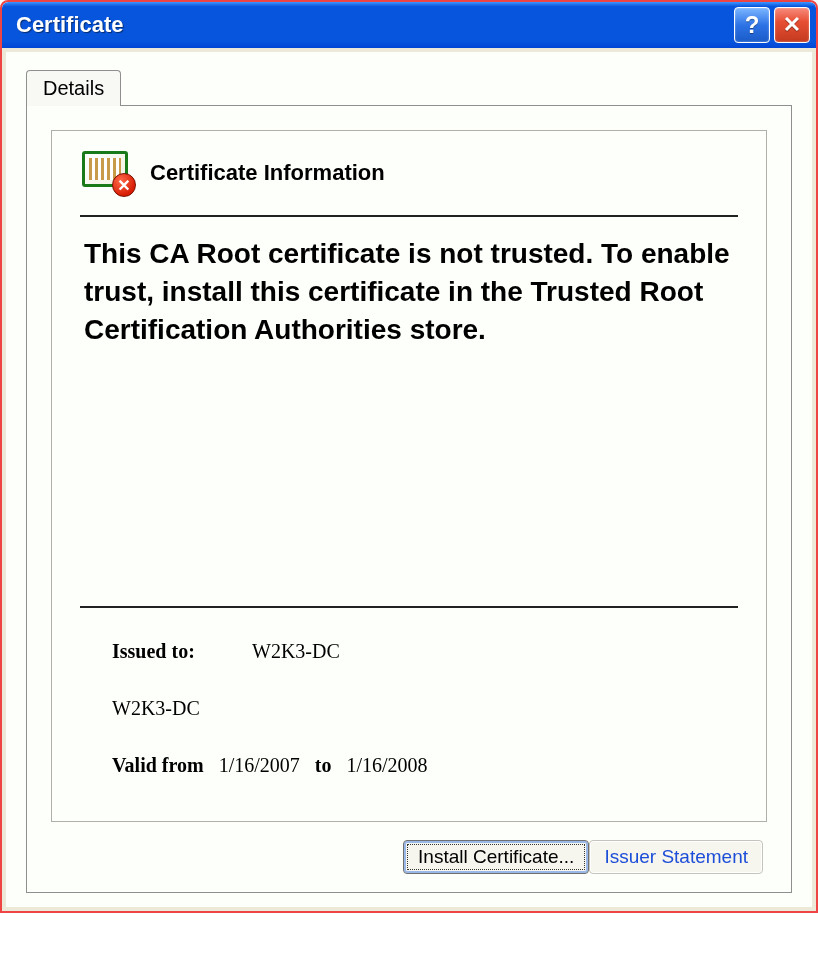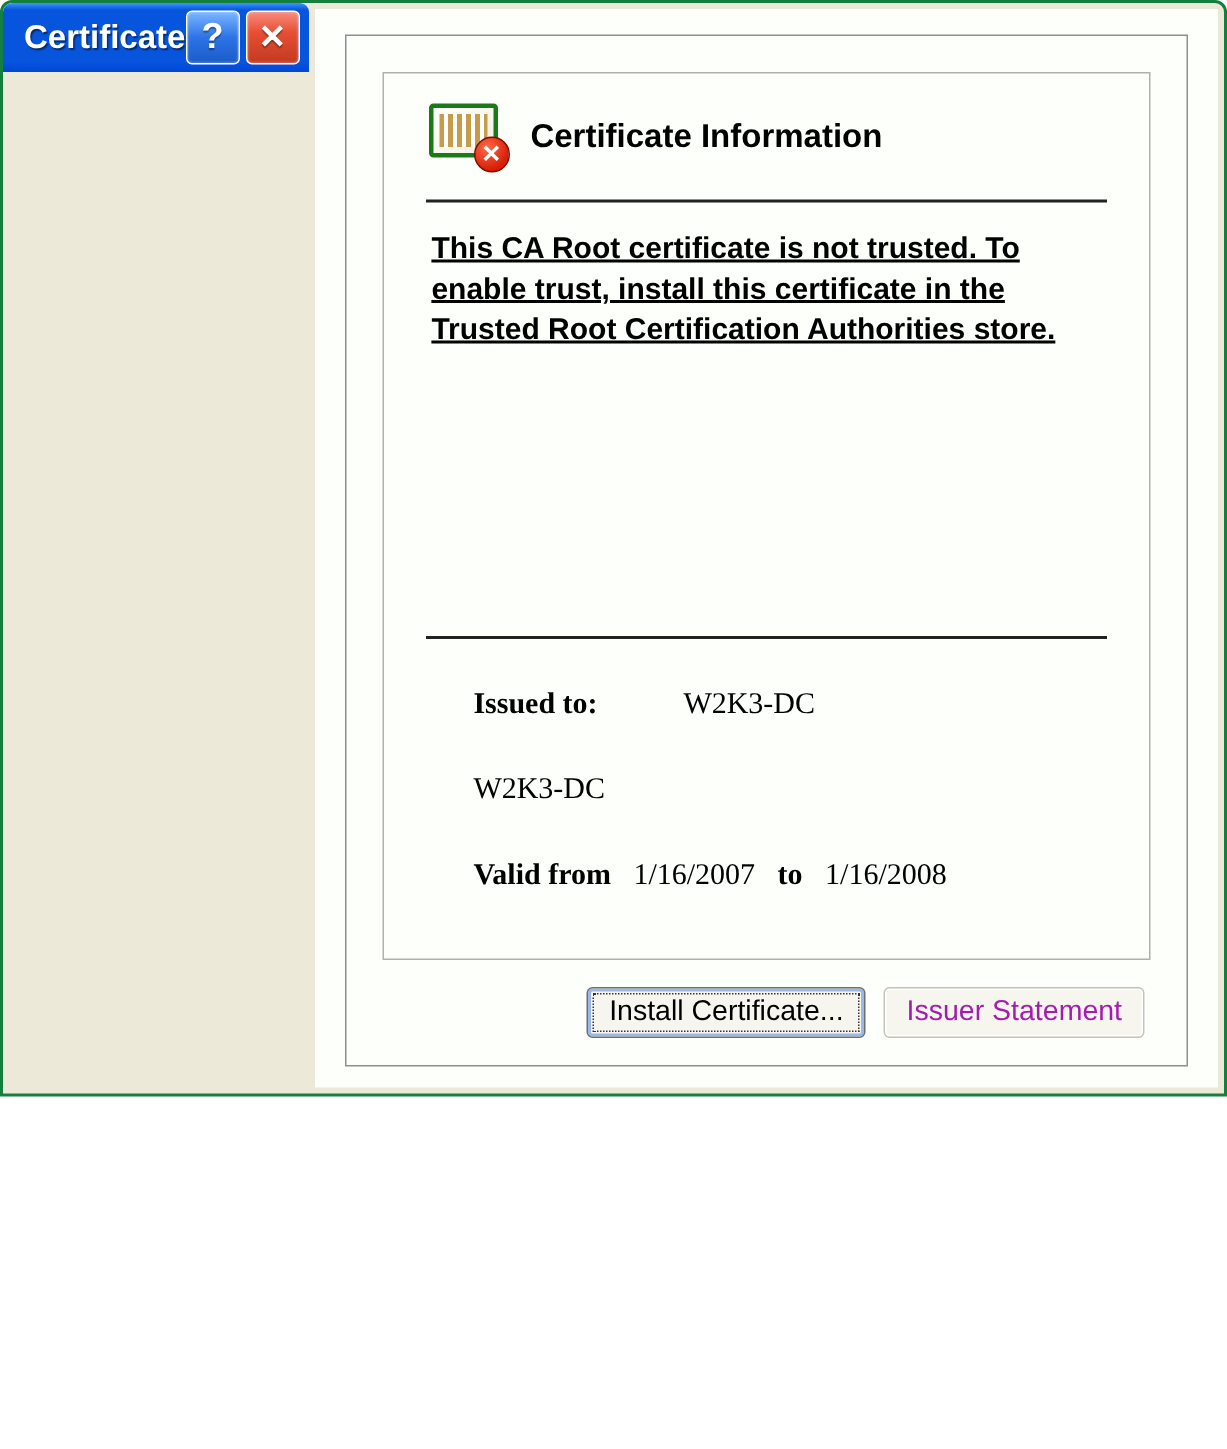--- a/index.html
+++ b/index.html
@@ -9,26 +9,26 @@
     }
     body {
       font-family: "Tahoma", "Arial", sans-serif;
       background: #fff;
       width: 818px;
       height: 966px;
       overflow: hidden;
     }
     .window {
       width: 818px;
-      height: 731px;
-      border: 2px solid #15803d;
+      height: 913px;
+      border: 2px solid #ef4444;
       border-radius: 8px 8px 0 0;
       background: #ece9d8;
       display: flex;
-      flex-direction: row;
+      flex-direction: column;
       overflow: hidden;
     }
     .titlebar {
       height: 46px;
       background: linear-gradient(to bottom, #3d95ff 0%, #0855dd 10%, #0855dd 85%, #0046d5 100%);
       display: flex;
       align-items: center;
       padding: 0 6px 0 14px;
       border-radius: 6px 6px 0 0;
     }
@@ -171,25 +171,24 @@
     .cert-title {
       font-size: 22px;
       font-weight: bold;
     }
     .hr-line {
       border: none;
       border-top: 2px solid #222;
       margin: 4px 0 18px 0;
     }
     .trust-msg {
-      font-size: 20px;
+      font-size: 28px;
       font-weight: bold;
       line-height: 1.35;
       padding: 0 4px;
-      text-decoration: underline;
     }
     .spacer {
       flex: 1;
       min-height: 110px;
     }
     .hr-line2 {
       border: none;
       border-top: 2px solid #222;
       margin: 6px 0 22px 0;
     }
@@ -211,41 +210,41 @@
     .valid-row {
       font-size: 20px;
       margin-top: 8px;
     }
     .valid-row .lbl {
       font-weight: bold;
     }
     .button-row {
       display: flex;
       justify-content: flex-end;
-      gap: 12px;
+      gap: 0;
       margin-top: 18px;
       padding-right: 4px;
     }
     .xp-button {
       font-family: inherit;
       font-size: 19px;
       padding: 5px 14px;
       background: #f6f5ee;
       border: 1px solid #6f6f6f;
       border-radius: 4px;
       box-shadow: inset 0 0 0 1px #fff;
       cursor: pointer;
     }
     .xp-button.focused {
       outline: 1px dotted #333;
       outline-offset: -5px;
       box-shadow: inset 0 0 0 2px #9bb9e8, inset 0 0 0 1px #fff;
     }
     .xp-button.disabled {
-      color: #a21caf;
+      color: #1d4ed8;
       border-color: #c4c4bc;
       cursor: default;
     }
     .bottom-row {
       display: flex;
       justify-content: flex-end;
       padding: 14px 8px 2px 0;
     }
     .ok-btn {
       width: 130px;
@@ -263,20 +262,21 @@
         <span class="help-symbol">?</span>
       </div>
       <div class="title-btn close-btn">
         <span class="close-symbol">✕</span>
       </div>
     </div>
   </div>
 
   <div class="client-area">
     <div class="tabs-row">
+      <div class="tab">Details</div>
     </div>
 
     <div class="tab-content">
       <div class="inner-panel">
         <div class="cert-header">
           <div class="cert-icon">
             <div class="cert-icon-body">
                 <div class="cert-icon-inner"></div>
               </div>
             <div class="cert-error-badge">✕</div>

